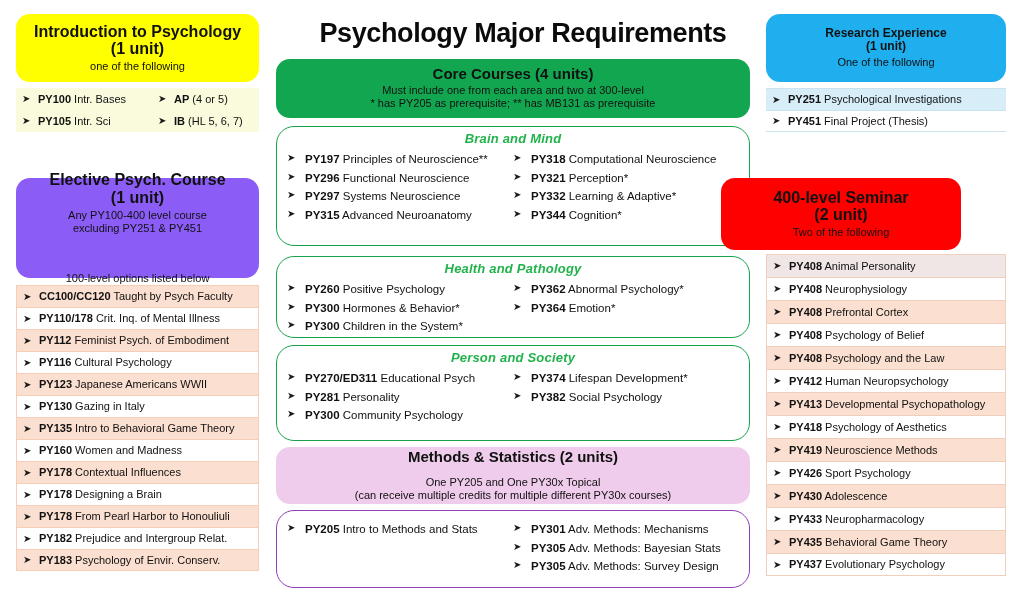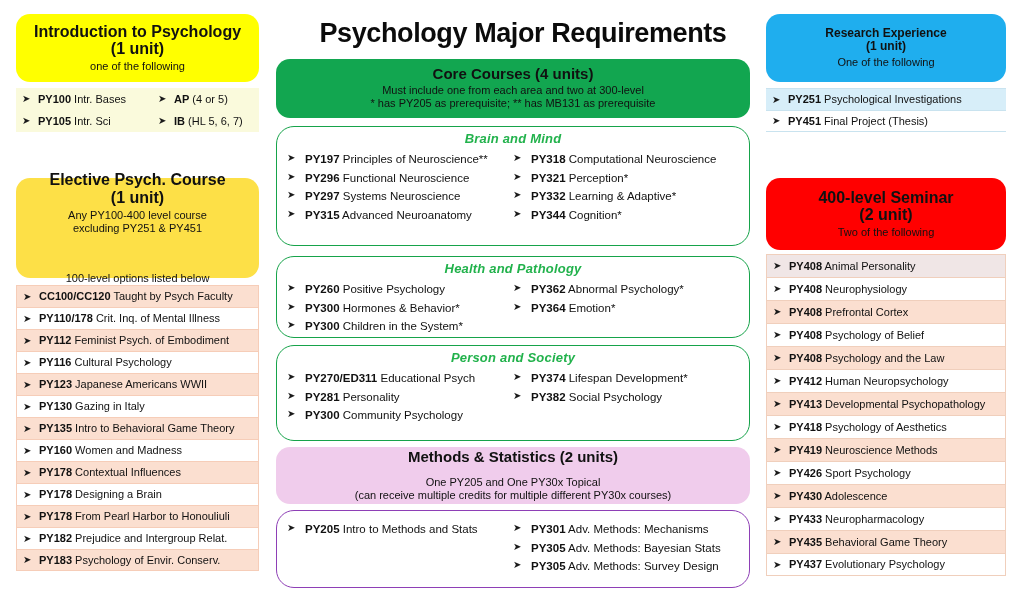--- a/index.html
+++ b/index.html
@@ -49,21 +49,21 @@
   .citem .txt{flex:1 1 auto;font-size:11.5px;line-height:1.45;white-space:nowrap;}
   .citem .txt b{font-weight:bold;}
 
   
   .maintitle{
     position:absolute;text-align:center;font-weight:bold;
     font-size:27px;letter-spacing:-0.4px;color:#0b0b0b;
   }
 
   .pill.yellow{background:#FFFF00;}
-  .pill.orange{background:#fde047;}
+  .pill.orange{background:#8b5cf6;}
   .pill.green{background:#12A650;}
   .pill.blue{background:#1FAEEE;}
   .pill.red{background:#FF0000;}
   .pill.purple{background:#F0CCEC;}
   .obox.purpleb{border-color:#8E3FB6;}
 </style>
 </head>
 <body>
 
 <div class="page">
@@ -315,21 +315,21 @@
           <span class="arw">➤</span>
           <span class="txt"><b>PY251</b> Psychological Investigations</span>
         </div>
         <div class="row" style="background: rgb(255, 255, 255); height: 22px; border-top: 1px solid rgb(201, 227, 239); border-bottom: 1px solid rgb(201, 227, 239);">
           <span class="arw">➤</span>
           <span class="txt"><b>PY451</b> Final Project (Thesis)</span>
         </div>
       </div>
   </div>
 
-  <div class="pill red" style="left:766px;top:178px;width:240px;height:72px;">
+  <div class="pill red" style="left:721px;top:178px;width:240px;height:72px;">
     <div class="h1" style="font-size:16px;">
       <span>400-level Seminar</span><br>
       <span>(2 unit)</span>
     </div>
     <div class="sub" style="font-size:11px;margin-top:2px;">Two of the following</div>
   </div>
 
   <div class="list" style="left:766px;top:254px;width:240px;">
     <div id="seminar-rows">
         <div class="row" style="background: rgb(240, 230, 230); height: 23px; border-top: 1px solid rgb(240, 207, 188); border-left: 1px solid rgb(240, 207, 188); border-right: 1px solid rgb(240, 207, 188);">

